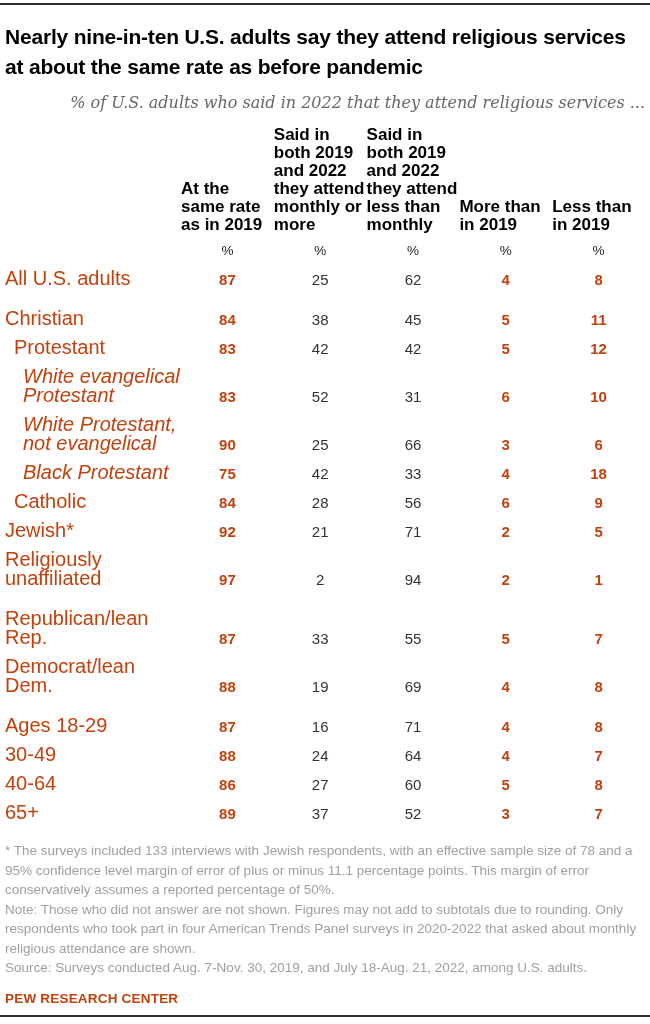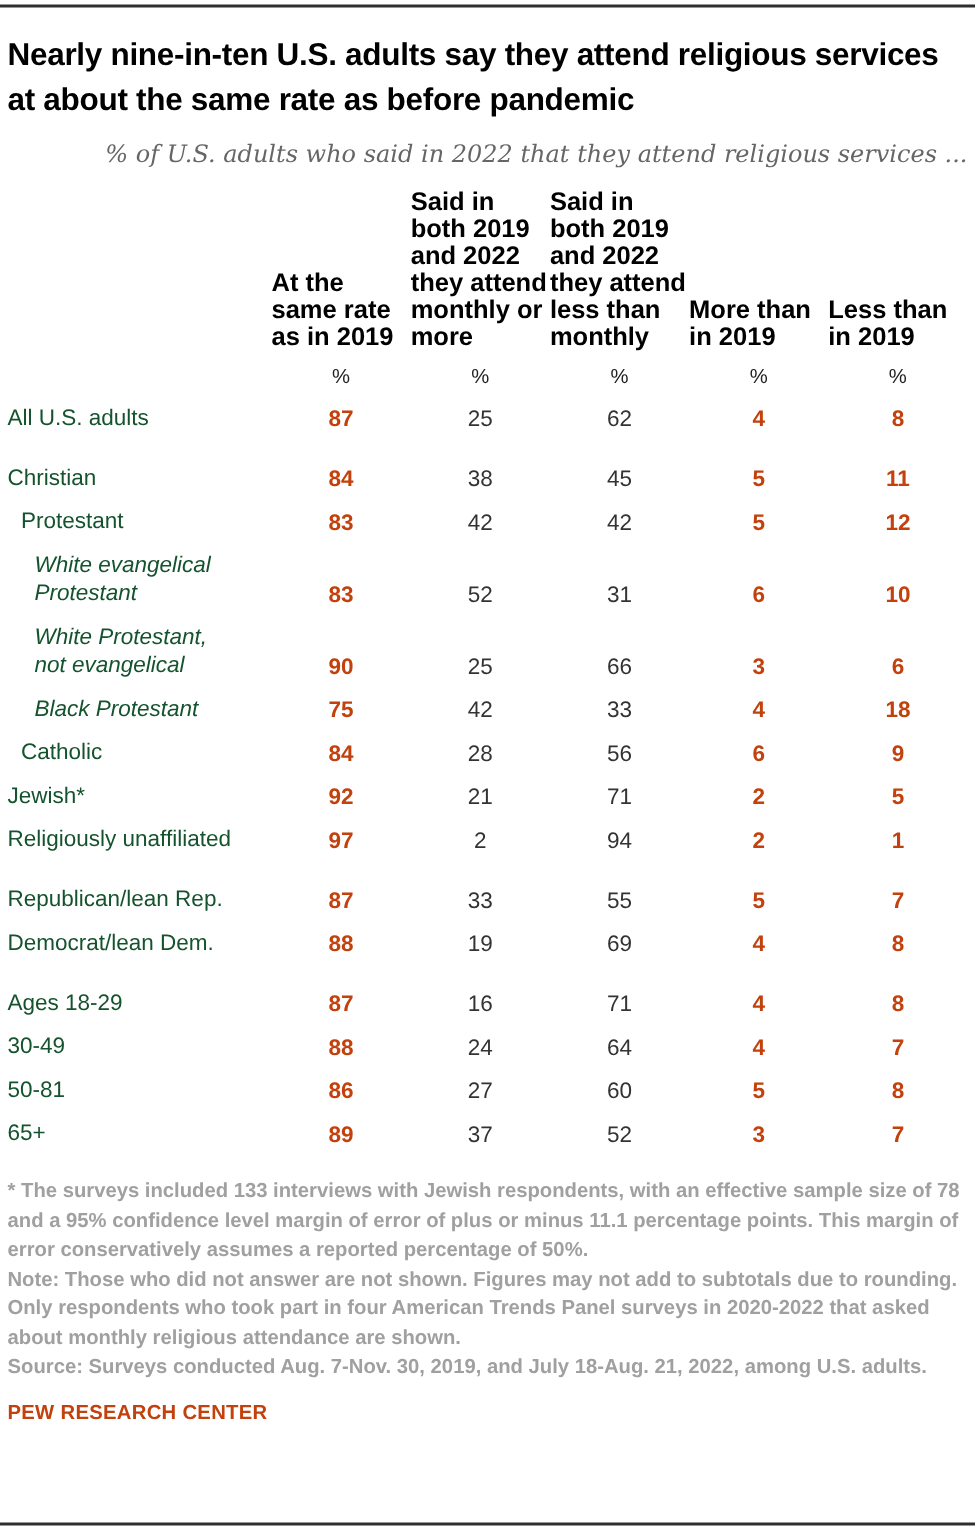--- a/index.html
+++ b/index.html
@@ -30,30 +30,30 @@
     font-size: 17px; font-weight: bold; line-height: 18px; color: #000000;
     white-space: pre-line; text-align: left; vertical-align: bottom;
     padding: 0 0 2px 0;
   }
   .unit-row td {
     font-size: 13.5px; color: #222222; text-align: center;
     padding: 7px 0 6px 0; font-weight: normal;
   }
   tbody td { vertical-align: bottom; }
   td.label {
-    font-size: 15px; color: #14532d; line-height: 19px;
+    font-size: 20px; color: #c2410c; line-height: 19px;
     white-space: pre-line; text-align: left; padding: 5px 0;
   }
   td.label.indent-1 { padding-left: 9px; }
   td.label.indent-2 { padding-left: 18px; }
   td.label.italic { font-style: italic; }
   td.num { font-size: 15px; color: #333333; text-align: center; padding: 5px 0; }
   td.num.emph { font-weight: bold; color: #c2410c; margin-top: 31px; }
   tr.gap td { padding-top: 16px; }
-  .notes { margin-top: 14px; width: 640px; font-weight: bold; }
+  .notes { margin-top: 14px; width: 640px; }
   .notes p { margin: 0; font-size: 13.5px; line-height: 19.5px; color: #a0a0a0; }
   .brand {
     margin-top: 13px; font-size: 13.5px; font-weight: bold;
     color: #c2410c; letter-spacing: 0.2px;
   }
 </style>
 </head>
 <body>
 
 <div class="page">
@@ -204,21 +204,21 @@
         </tr>
         <tr>
           <td class="label indent-0">30-49</td>
           <td class="num emph">88</td>
           <td class="num">24</td>
           <td class="num">64</td>
           <td class="num emph">4</td>
           <td class="num emph">7</td>
         </tr>
         <tr>
-          <td class="label indent-0">50-81</td>
+          <td class="label indent-0">40-64</td>
           <td class="num emph">86</td>
           <td class="num">27</td>
           <td class="num">60</td>
           <td class="num emph">5</td>
           <td class="num emph">8</td>
         </tr>
         <tr>
           <td class="label indent-0">65+</td>
           <td class="num emph">89</td>
           <td class="num">37</td>

